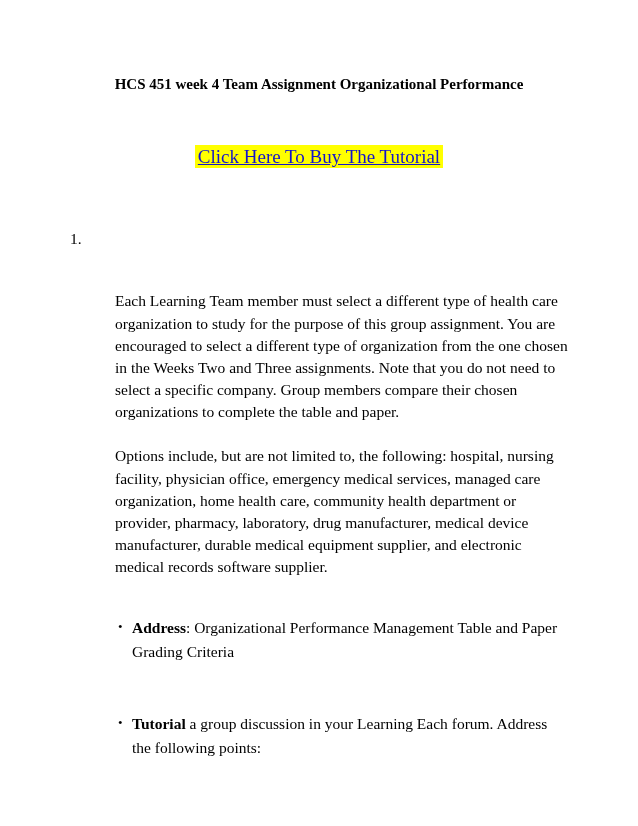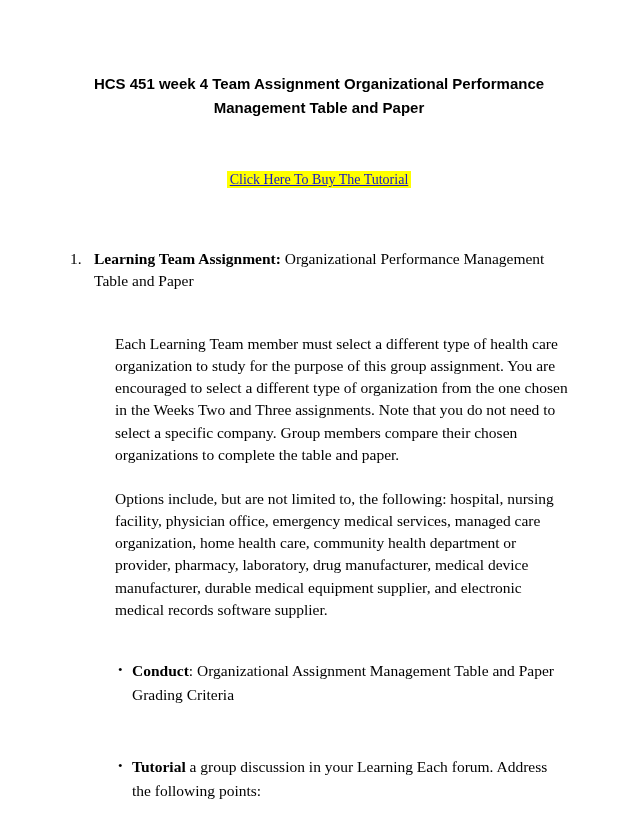--- a/index.html
+++ b/index.html
@@ -12,35 +12,35 @@
     height: 826px;
     background: #ffffff;
     box-sizing: border-box;
     padding: 72px 42px 0 42px;
     font-family: "Liberation Serif", serif;
     color: #000000;
     overflow: hidden;
     position: relative;
   }
   .doc-title {
-    font-family: Liberation Sans, sans-serif;
+    font-family: Liberation Serif, serif;
     font-weight: bold;
     font-size: 15px;
     line-height: 1.6;
     text-align: center;
     margin: 0;
     color: #000000;
   }
   .buy-wrap {
     text-align: center;
     margin-top: 50px;
   }
   .buy-link {
     font-family: "Liberation Serif", serif;
-    font-size: 14px;
+    font-size: 19px;
     color: #1414cc;
     background-color: #ffff00;
     text-decoration: underline;
     padding: 1px 3px;
     cursor: pointer;
   }
   .numbered-item {
     display: flex;
     margin-top: 60px;
     margin-left: 28px;
@@ -83,39 +83,37 @@
   }
   b { font-weight: bold; }
 </style>
 </head>
 <body>
 
 <div class="page">
 
   <h1 class="doc-title">
     <span>HCS 451 week 4 Team Assignment Organizational Performance</span><br>
-    <span>Management Table and Paper</span>
   </h1>
 
   <div class="buy-wrap">
     <a class="buy-link">Click Here To Buy The Tutorial</a>
   </div>
 
   <div class="numbered-item">
     <span class="num">1.</span>
-    <span class="item-body"><b>Learning Team Assignment:</b><span> Organizational Performance Management Table and Paper</span></span>
   </div>
 
   <p class="body-para para-1">Each Learning Team member must select a different type of health care organization to study for the purpose of this group assignment. You are encouraged to select a different type of organization from the one chosen in the Weeks Two and Three assignments. Note that you do not need to select a specific company. Group members compare their chosen organizations to complete the table and paper.</p>
 
   <p class="body-para para-2">Options include, but are not limited to, the following: hospital, nursing facility, physician office, emergency medical services, managed care organization, home health care, community health department or provider, pharmacy, laboratory, drug manufacturer, medical device manufacturer, durable medical equipment supplier, and electronic medical records software supplier.</p>
 
   <div class="bullet-item bullet-1">
     <span class="bullet-marker">•</span>
-    <span class="bullet-text"><b>Conduct</b><span>: Organizational Assignment Management Table and Paper Grading Criteria</span></span>
+    <span class="bullet-text"><b>Address</b><span>: Organizational Performance Management Table and Paper Grading Criteria</span></span>
   </div>
 
   <div class="bullet-item bullet-2">
     <span class="bullet-marker">•</span>
     <span class="bullet-text"><b>Tutorial</b><span> a group discussion in your Learning Each forum. Address the following points:</span></span>
   </div>
 
 </div>
 
 </body></html>

